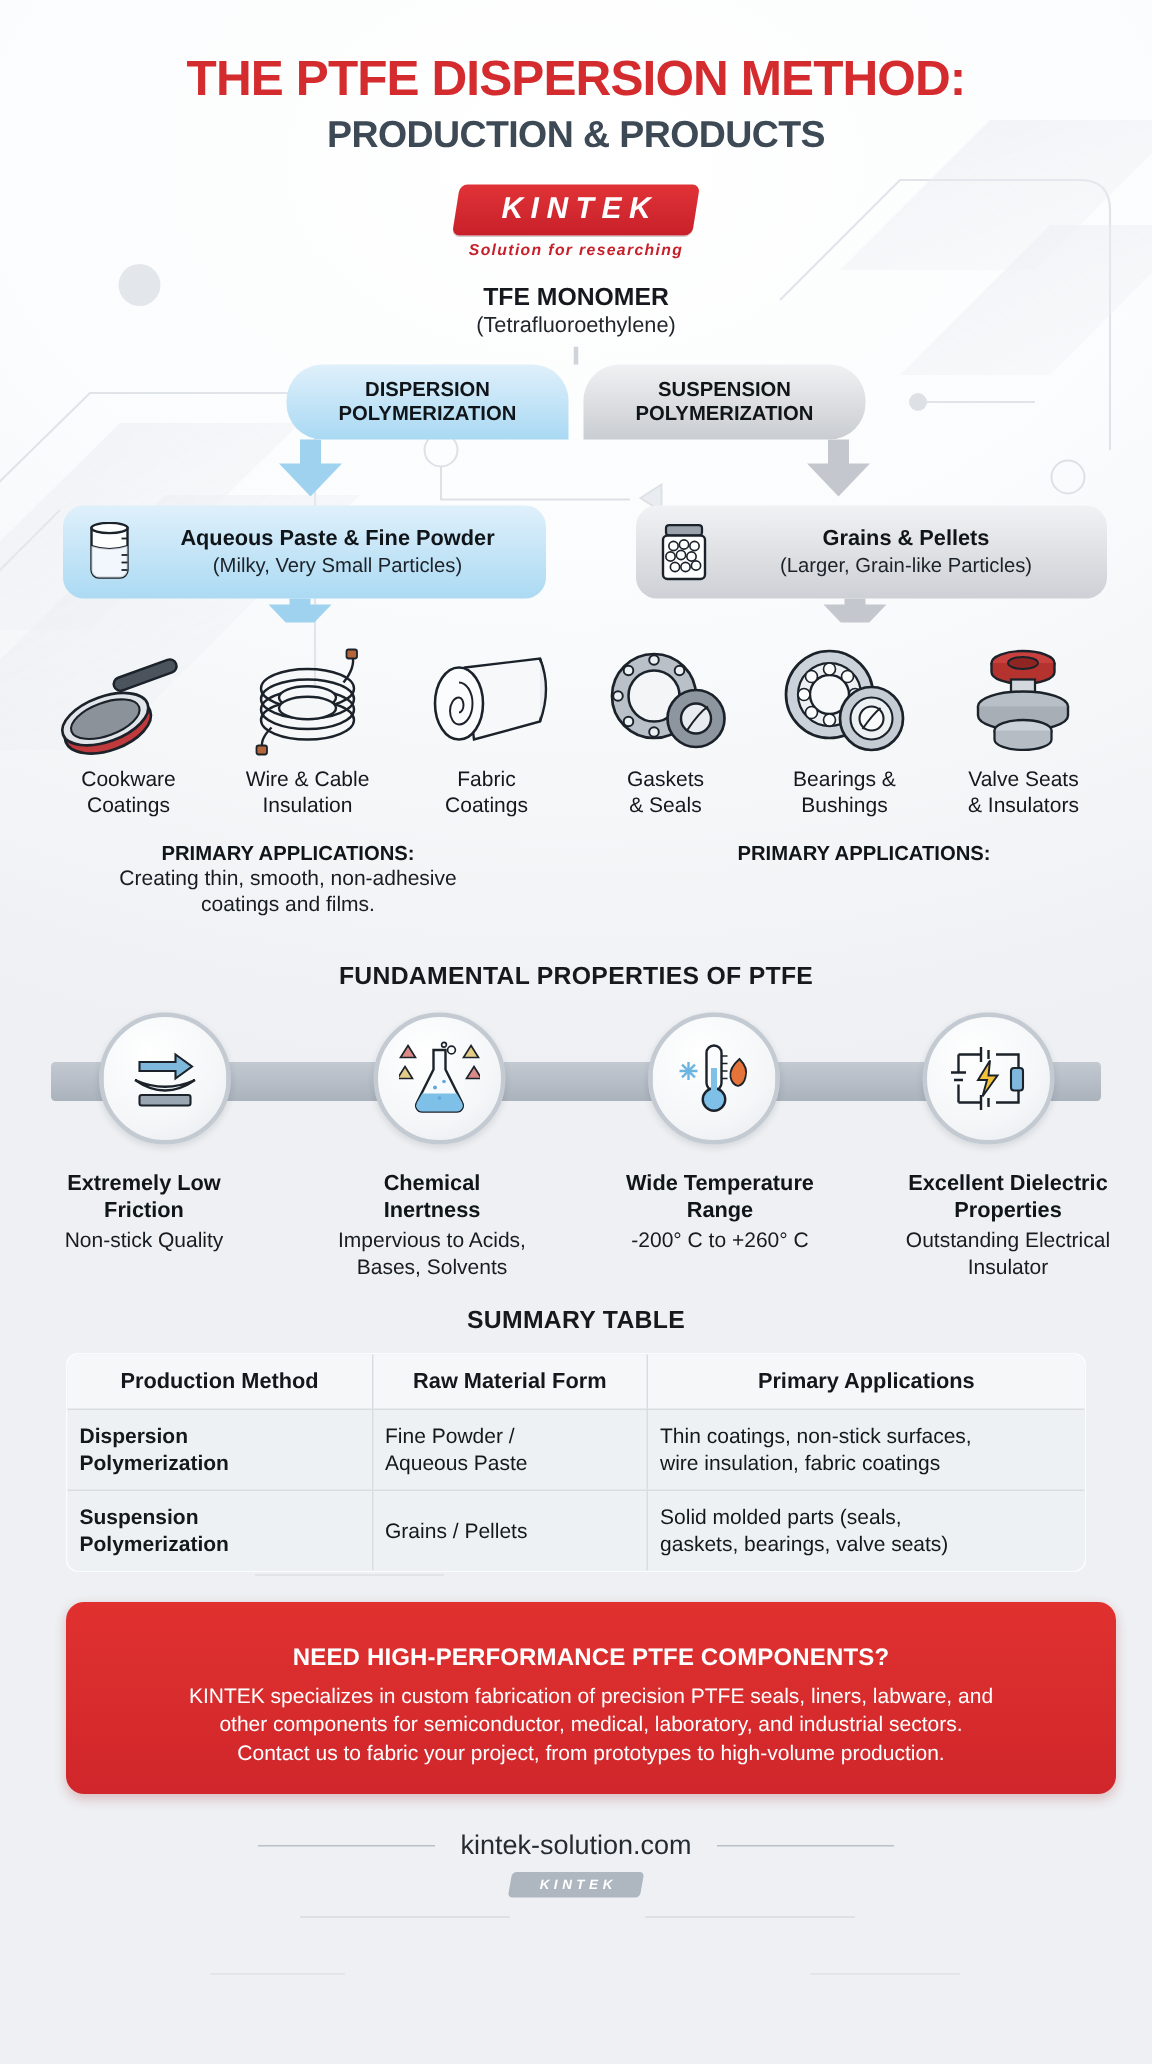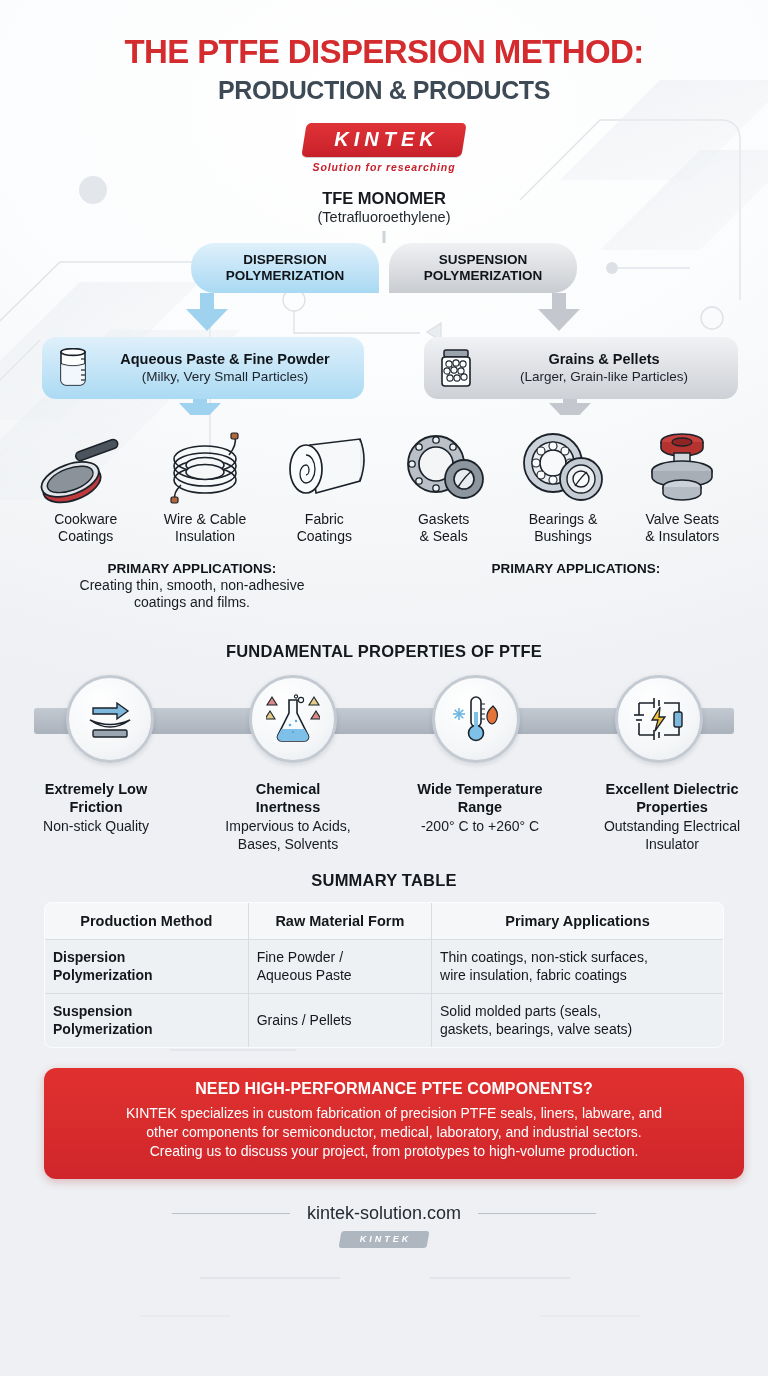--- a/index.html
+++ b/index.html
@@ -134,21 +134,21 @@
           font-size:14px; line-height:1.25; color:#14181d; }
   thead th { background:#f6f7f9; font-weight:bold; font-size:14.5px; }
   tbody td { background:#eef1f4; }
   tbody td.m { font-weight:bold; }
   .col-a { width:30%; } .col-b { width:27%; } .col-c { width:43%; }
 
   
   .cta {
     position:relative; z-index:2; margin:20px 24px 0 44px;
     background:linear-gradient(180deg,#e0312f 0%, #d0262b 100%);
-    border-radius:12px; padding:12px 22px 18px; text-align:center; color:#fff;
+    border-radius:12px; padding:29px 22px 18px; text-align:center; color:#fff;
     box-shadow:0 3px 8px rgba(160,30,35,.25);
   }
   .cta-h { font-size:16px; font-weight:bold; letter-spacing:.1px; }
   .cta-b { font-size:14px; line-height:1.35; margin-top:6px; }
 
   
   .footer { position:relative; z-index:2; margin-top:24px; text-align:center; }
   .foot-row { display:flex; align-items:center; justify-content:center; gap:17px; }
   .foot-rule { width:118px; height:1px; background:#b9c0c8; }
   .foot-url { font-size:18px; color:#252b32; }
@@ -609,21 +609,21 @@
         </tbody>
       </table>
     </div>
   </div>
 
   <div class="cta">
     <div class="cta-h">NEED HIGH-PERFORMANCE PTFE COMPONENTS?</div>
     <div class="cta-b">
       <div>KINTEK specializes in custom fabrication of precision PTFE seals, liners, labware, and</div>
       <div>other components for semiconductor, medical, laboratory, and industrial sectors.</div>
-      <div>Creating us to discuss your project, from prototypes to high-volume production.</div>
+      <div>Contact us to fabric your project, from prototypes to high-volume production.</div>
     </div>
   </div>
 
   <div class="footer">
     <div class="foot-row">
       <div class="foot-rule"></div>
       <div class="foot-url">kintek-solution.com</div>
       <div class="foot-rule"></div>
     </div>
     <div class="foot-badge">

